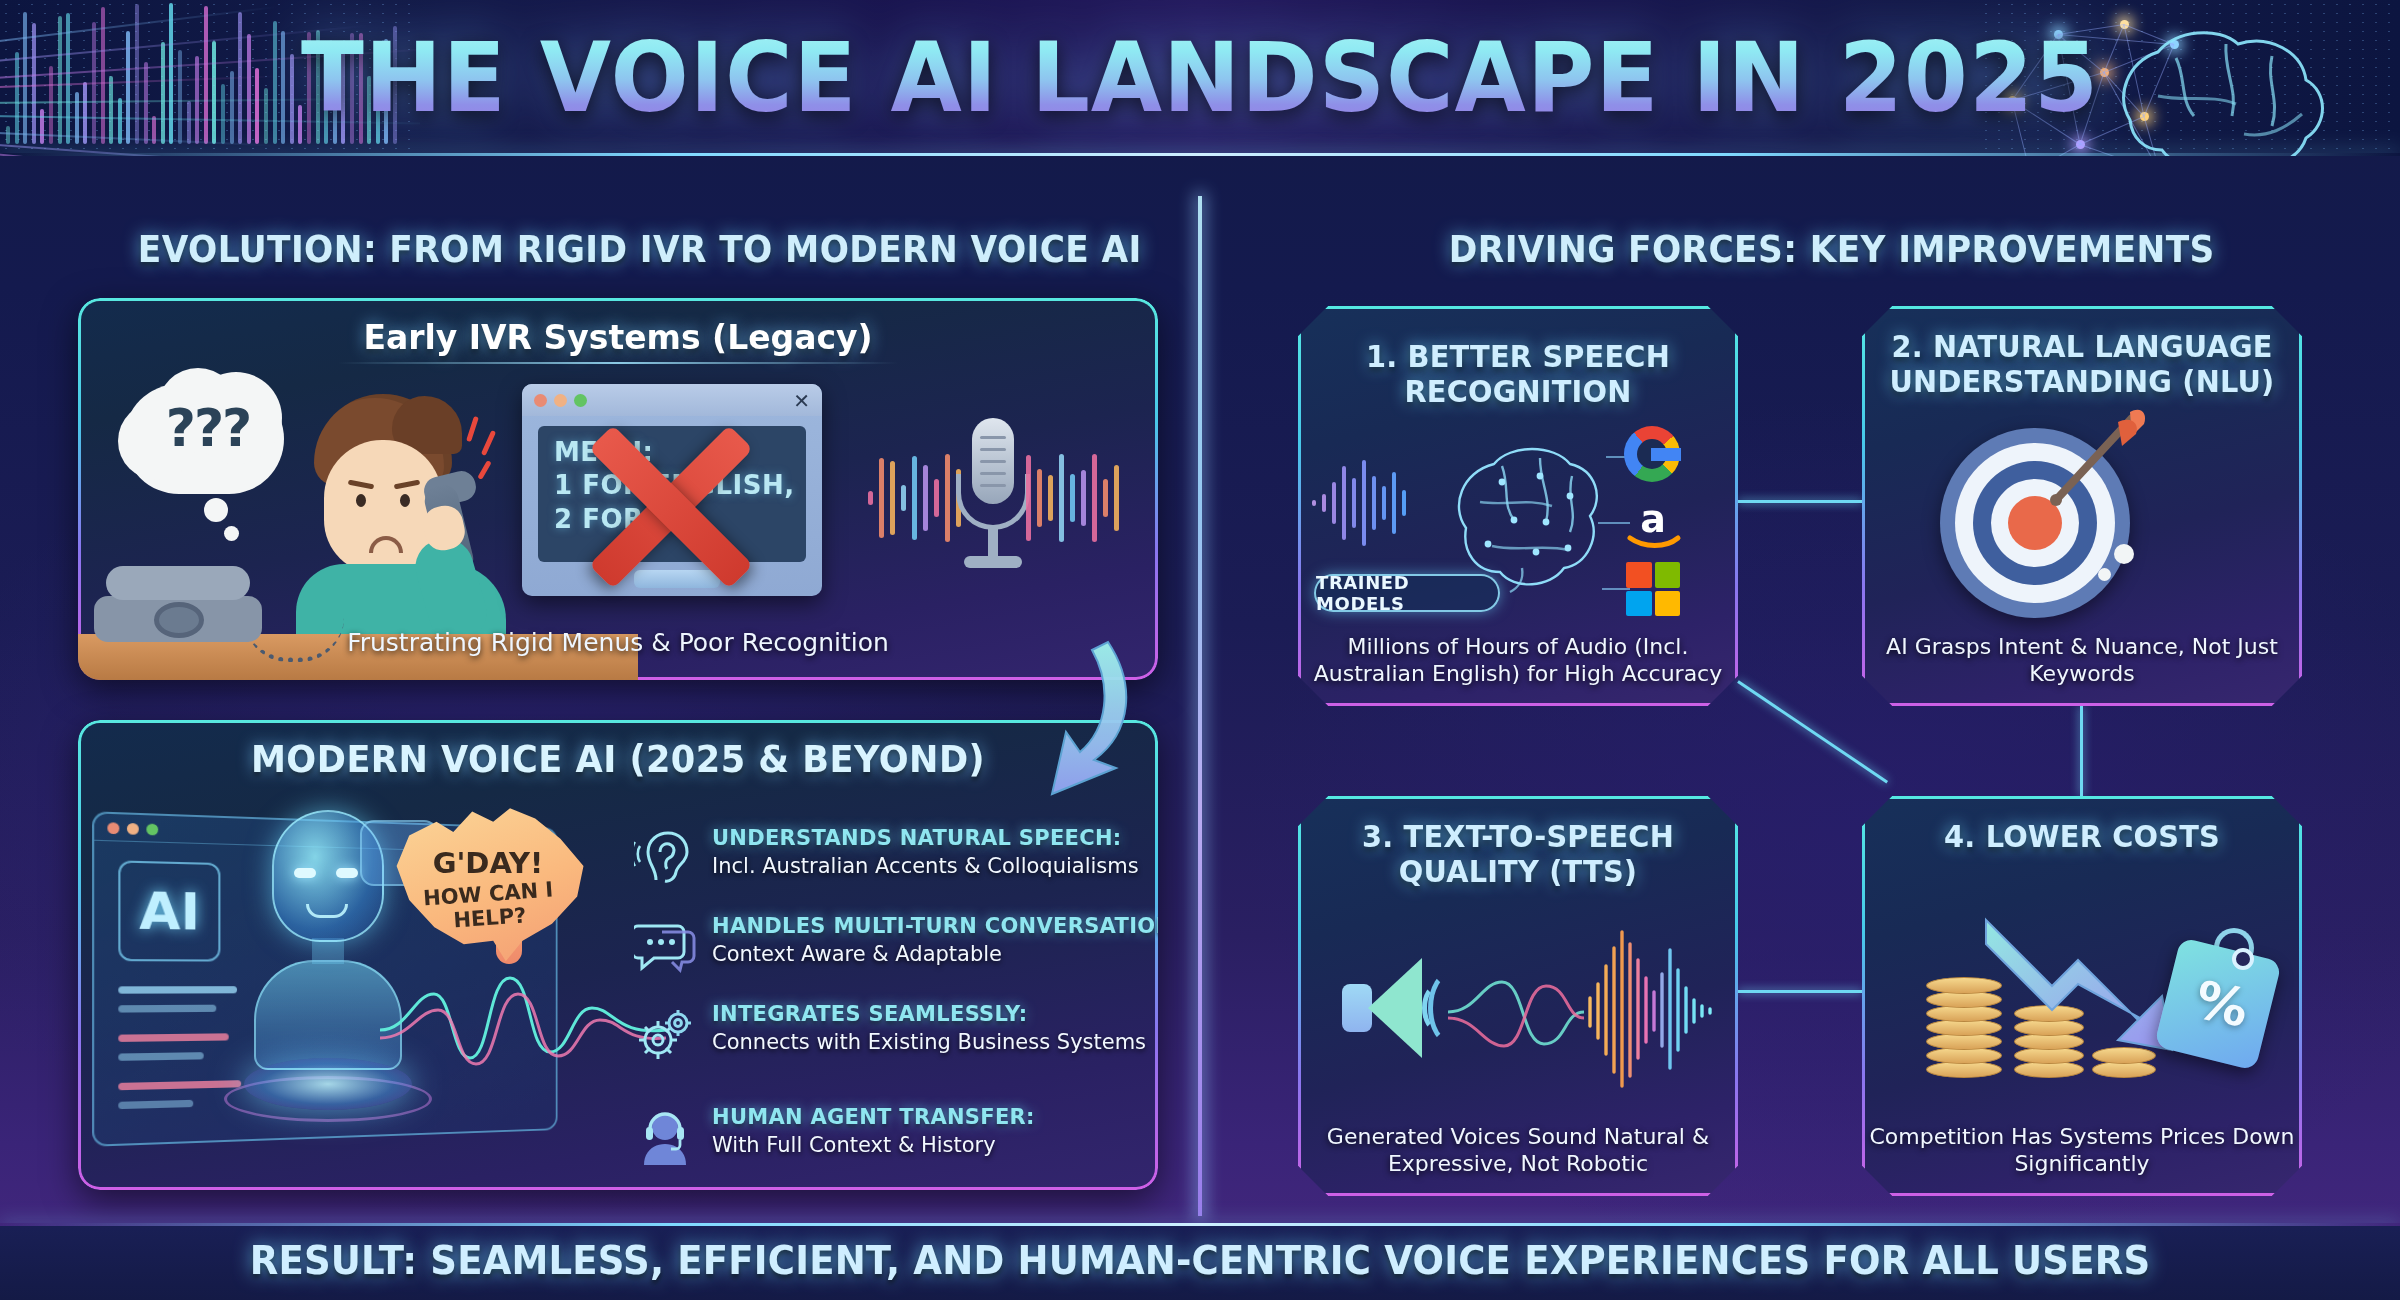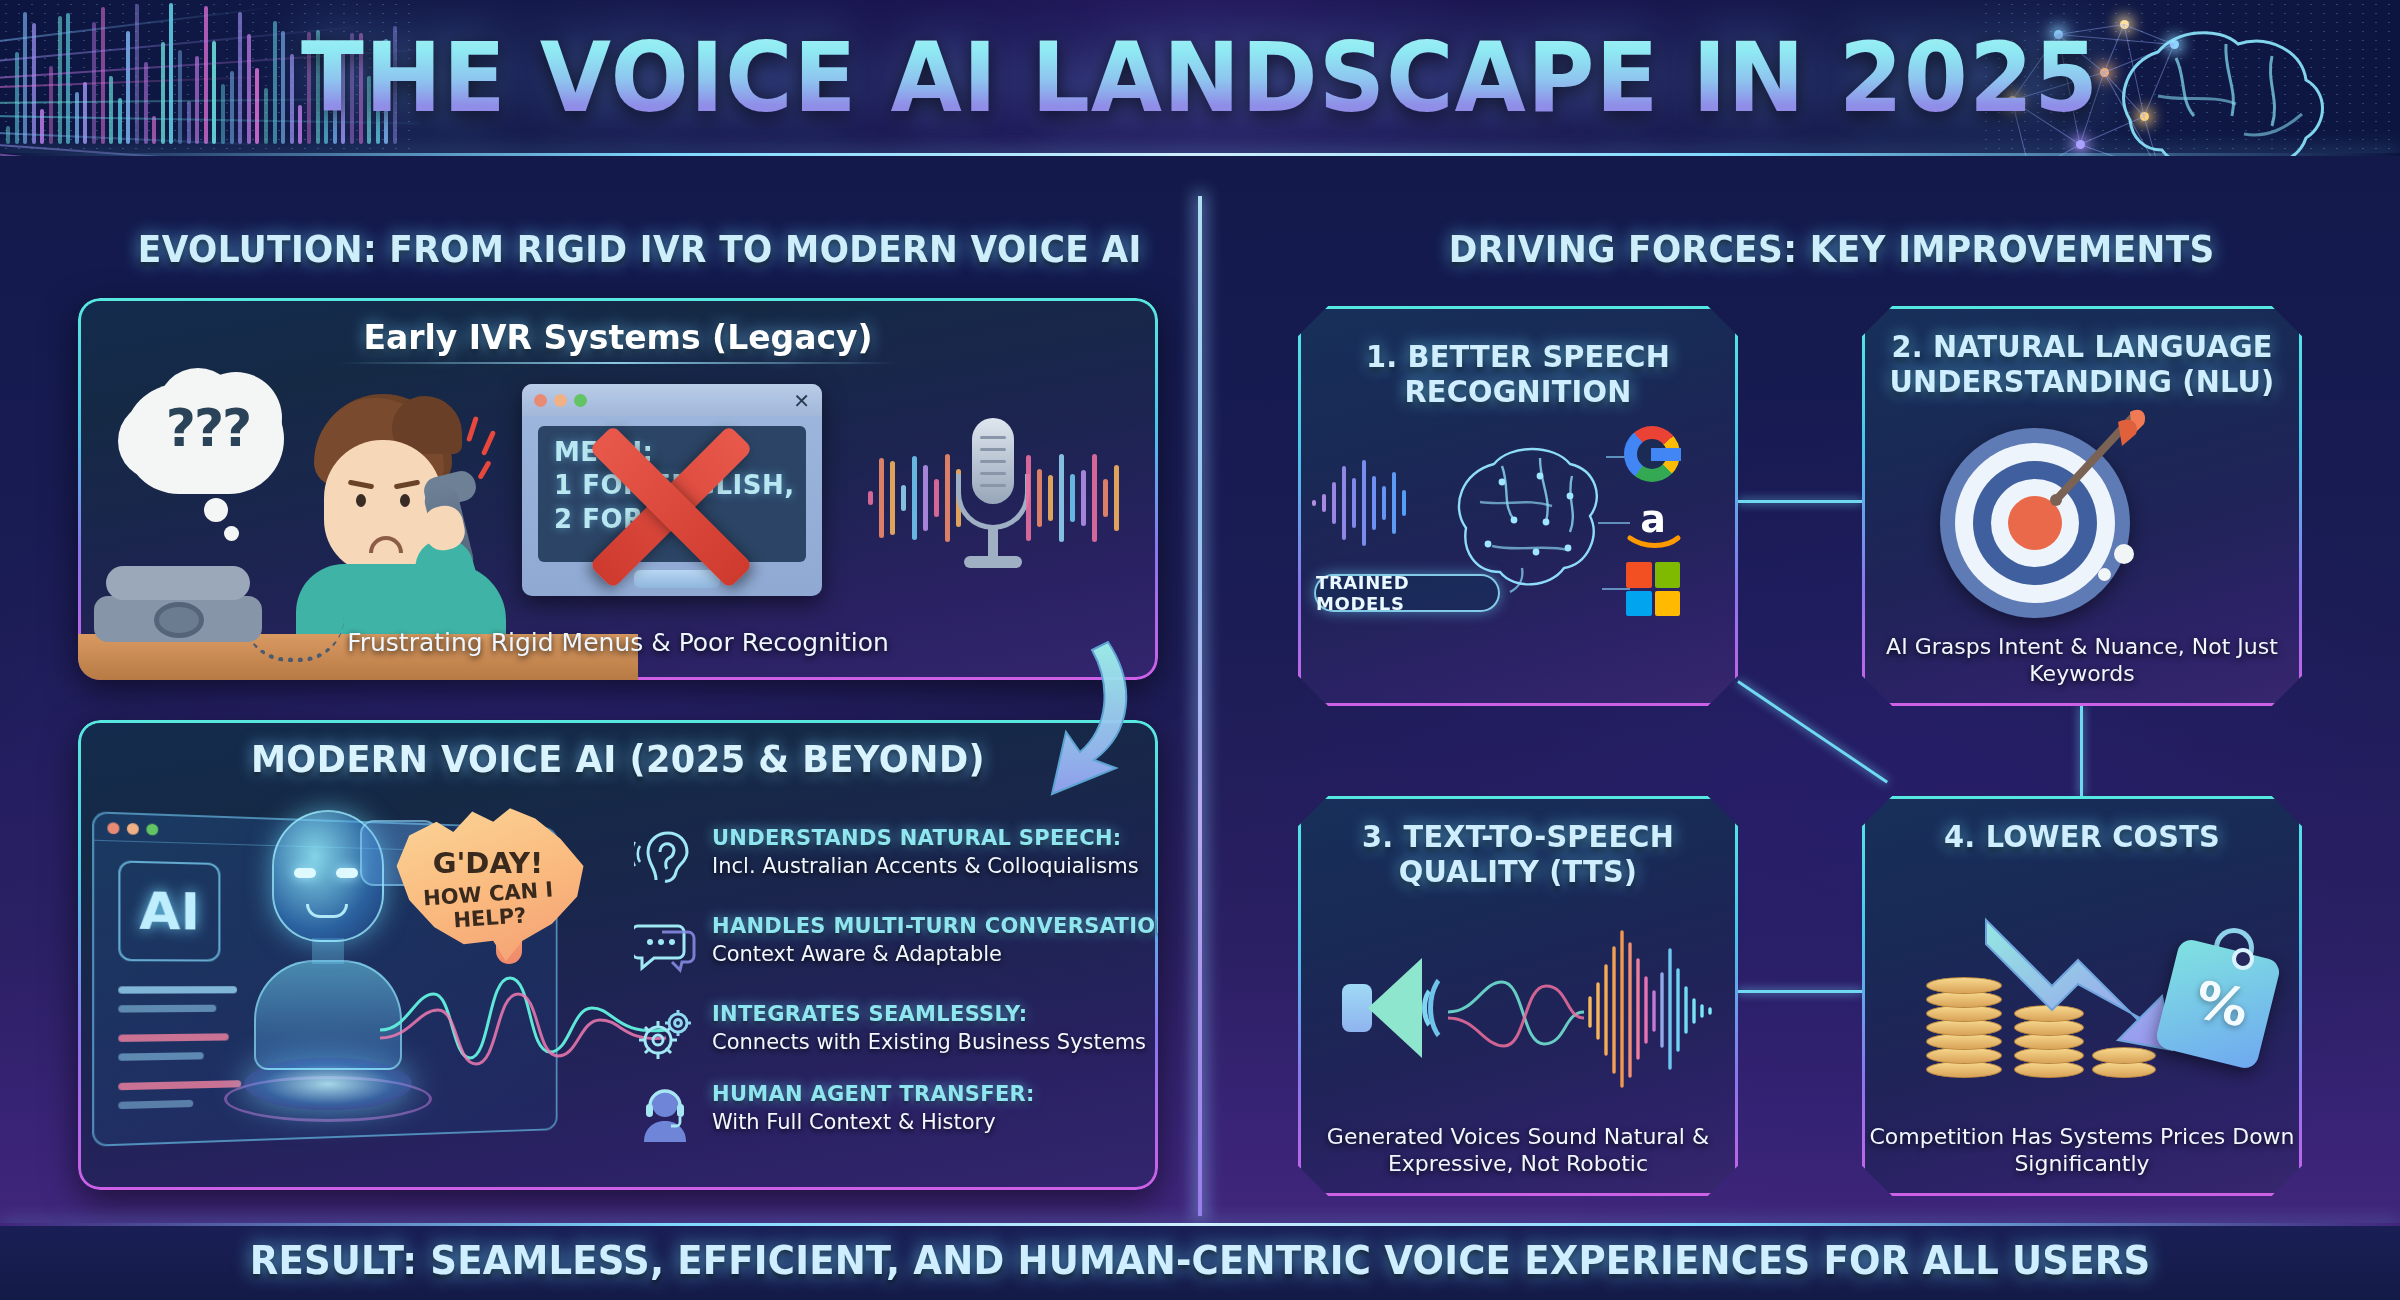--- a/index.html
+++ b/index.html
@@ -628,21 +628,21 @@
                 <circle cx="24" cy="36" r="5"></circle>
                 <path d="M24 17 v7 M24 48 v7 M5 36 h7 M36 36 h7 M11 23 l5 5 M32 44 l5 5 M37 23 l-5 5 M16 44 l-5 5"></path>
                 <circle cx="44" cy="19" r="9" stroke="#8fd8ef"></circle>
                 <circle cx="44" cy="19" r="3.4" stroke="#8fd8ef"></circle>
                 <path d="M44 6 v5 M44 27 v5 M31 19 h5 M52 19 h5" stroke="#8fd8ef"></path>
               </g>
             </svg></div>
           <div class="m-bh">INTEGRATES SEAMLESSLY:</div>
           <div class="m-bs">Connects with Existing Business Systems</div>
         </div>
-        <div class="m-bullet" style="top: 360px;">
+        <div class="m-bullet" style="top: 383px;">
           <div class="m-bicon"><svg viewBox="0 0 62 62">
               <g>
                 <circle cx="31" cy="20" r="13" fill="#6f86d8"></circle>
                 <path d="M10 58 C10 44 20 37 31 37 C42 37 52 44 52 58 Z" fill="#6f86d8"></path>
                 <path d="M16 22 a15 15 0 0 1 30 0" fill="none" stroke="#a8e6f4" stroke-width="3.4"></path>
                 <rect x="12" y="20" width="7" height="13" rx="3.4" fill="#a8e6f4"></rect>
                 <rect x="43" y="20" width="7" height="13" rx="3.4" fill="#a8e6f4"></rect>
                 <path d="M46 33 v5 a4 4 0 0 1 -4 4 h-5" fill="none" stroke="#a8e6f4" stroke-width="2.8"></path>
               </g>
             </svg></div>
@@ -709,20 +709,21 @@
         <path d="M6 40 C20 50 42 50 54 40" stroke="#ff9900" stroke-width="5" fill="none" stroke-linecap="round"></path>
       </svg>
       <div class="logo-ms">
         <div class="ms-q" style="background:#f25022"></div>
         <div class="ms-q" style="background:#7fba00"></div>
         <div class="ms-q" style="background:#00a4ef"></div>
         <div class="ms-q" style="background:#ffb900"></div>
       </div>
       <div id="tm-badge">TRAINED MODELS</div>
     </div>
+    <div class="card-cap">Millions of Hours of Audio (Incl. Australian English) for High Accuracy</div>
   </div>
 
   <div class="card" id="card2">
     <div class="card-b">
         <div class="card-b-in"></div>
       </div>
     <div class="card-title">2. NATURAL LANGUAGE UNDERSTANDING (NLU)</div>
     <div class="card-art">
       <div id="target">
         <div class="tring" style="width:160px;height:160px;background:#eef4fb;">

